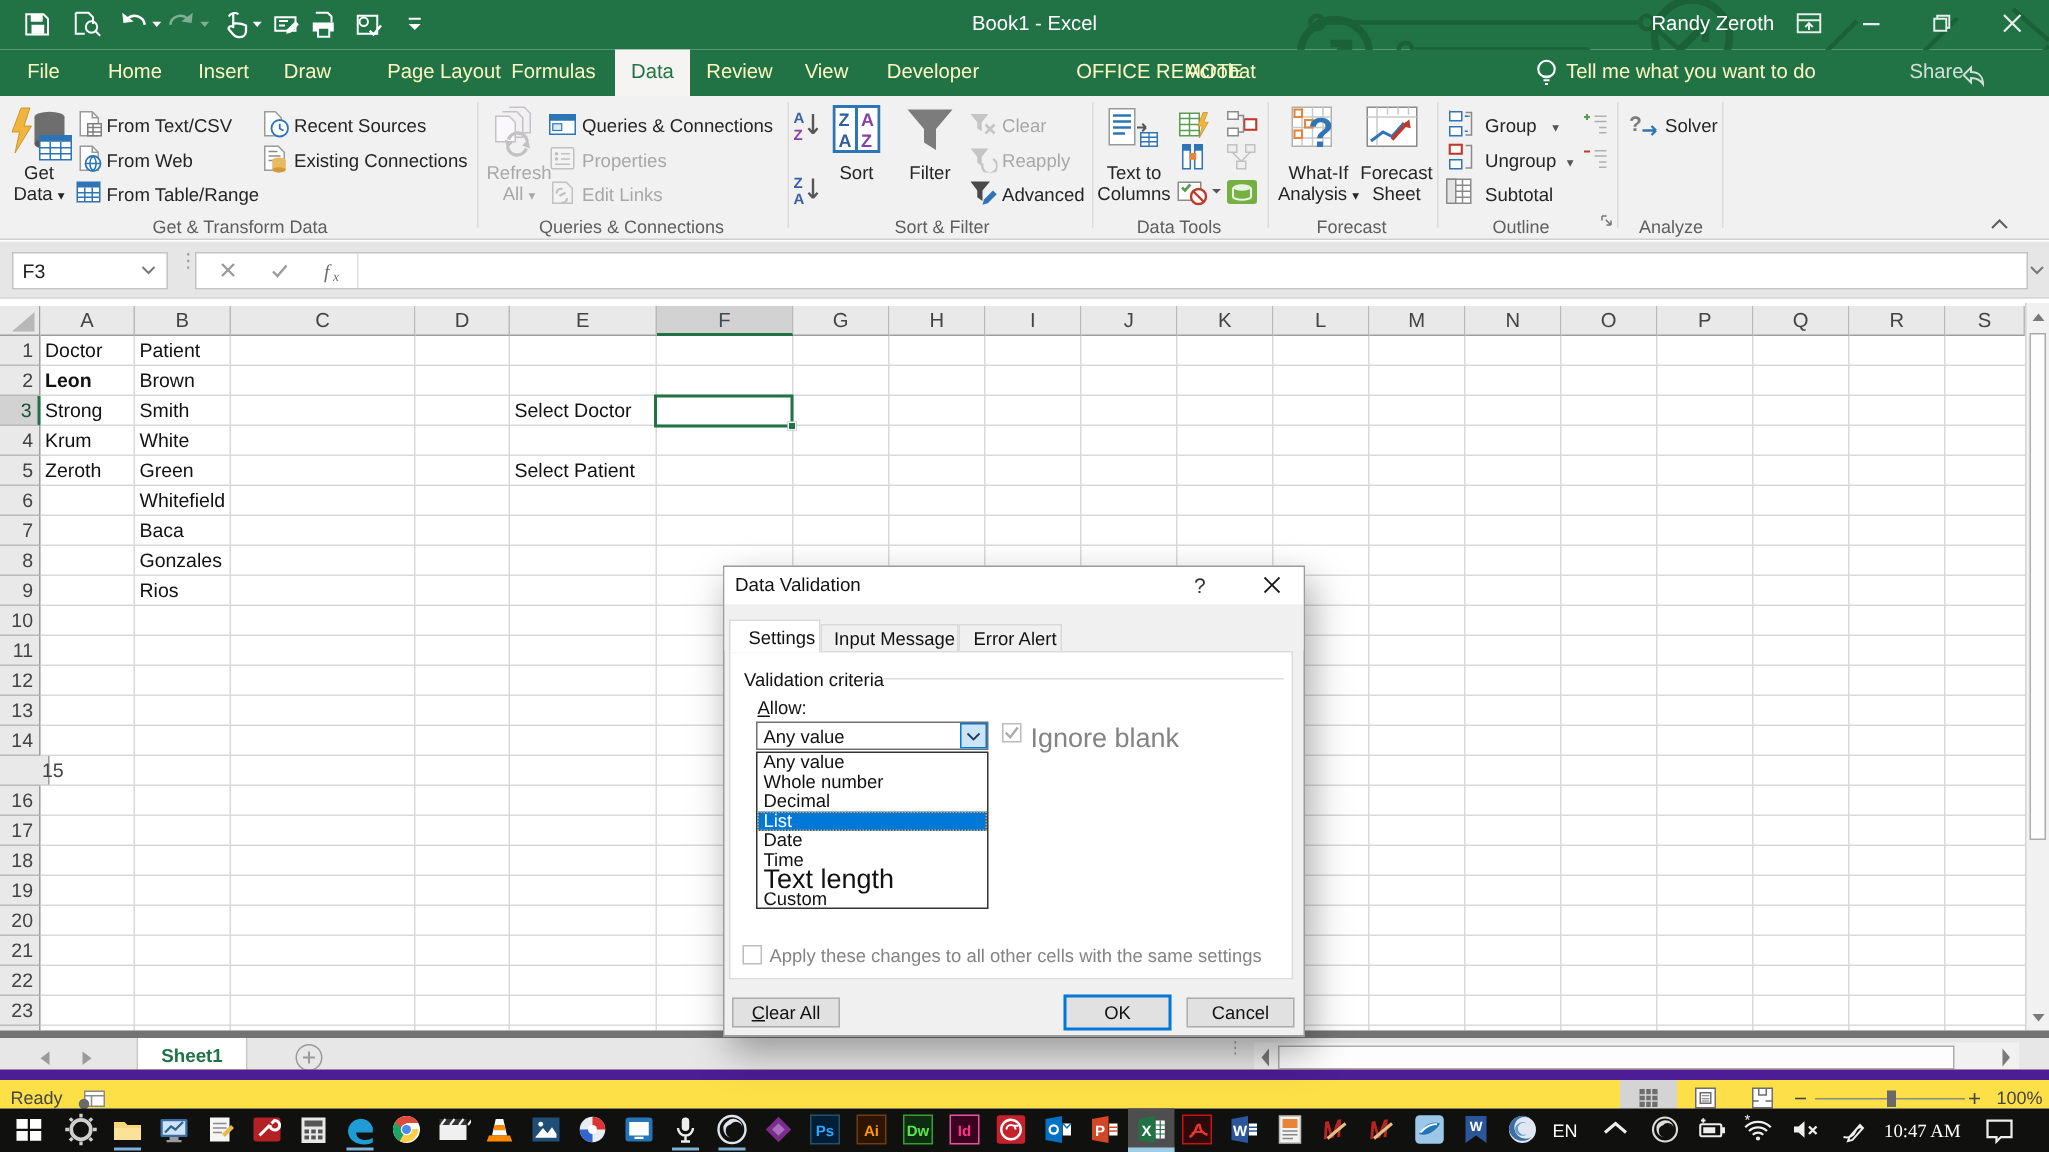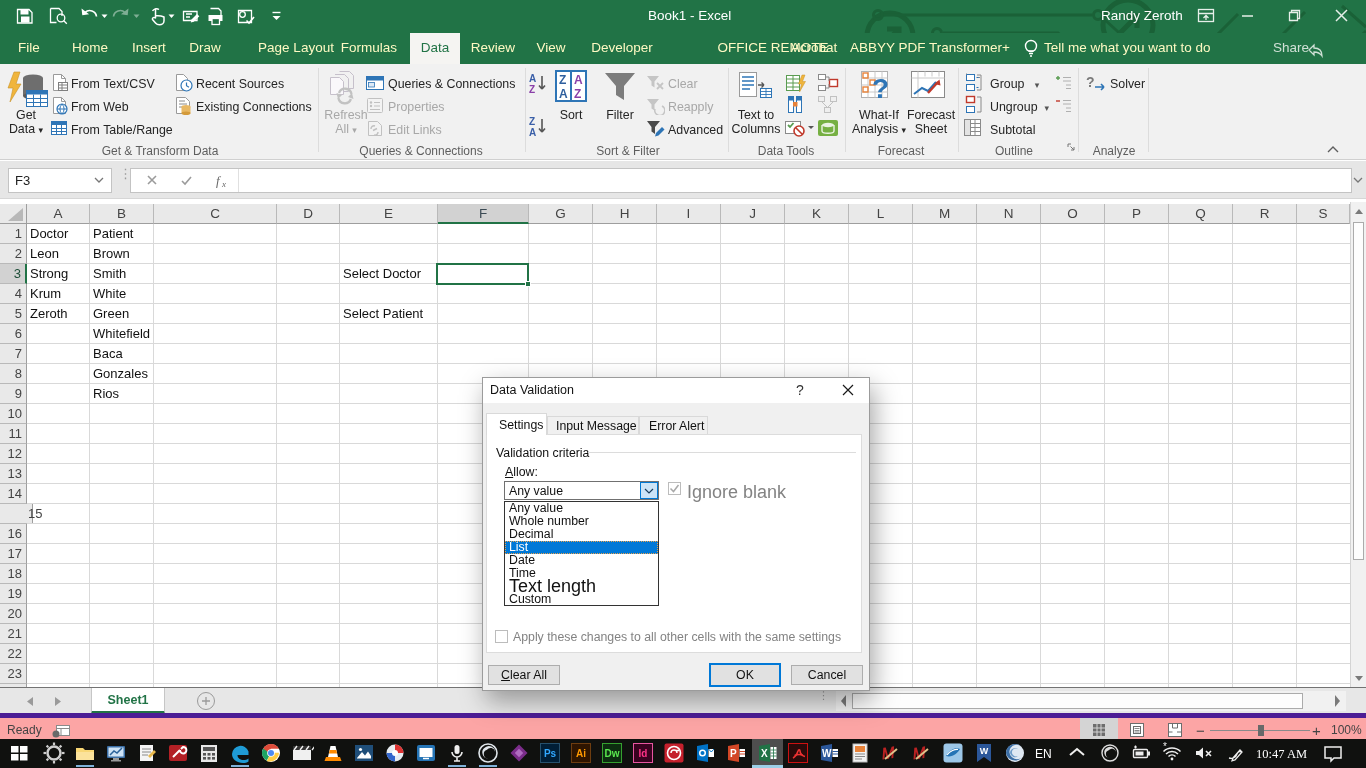--- a/index.html
+++ b/index.html
@@ -25,22 +25,22 @@
 #fxfield{position:absolute;left:130px;top:7px;width:1222px;height:25px;background:#fff;border:1px solid #c3c3c3;}
 
 #grid{left:0;top:203px;width:1350px;height:484px;background:#fff;overflow:hidden;}
 .colhdr{position:absolute;top:1px;height:20px;background:#e9e9e9;border-right:1px solid #b9b9b9;border-bottom:1px solid #9e9e9e;color:#444;font-size:13.5px;text-align:center;line-height:20px;}
 .rowhdr{position:absolute;left:0;width:27px;height:20px;background:#e9e9e9;border-right:1px solid #9e9e9e;border-bottom:1px solid #b9b9b9;color:#444;font-size:13px;text-align:right;padding-right:4px;line-height:19px;}
 .vline{position:absolute;top:21px;width:1px;height:464px;background:#d9d9d9;}
 .celltxt{position:absolute;height:20px;font-size:13px;color:#111;line-height:20px;white-space:nowrap;}
 
 #dlg{left:482px;top:377px;width:388px;height:314px;background:#f0f0f0;border:1px solid #9b9b9b;box-shadow:4px 10px 24px rgba(0,0,0,0.35);font-size:12px;color:#111;}
 
-#sheetbar{left:0;top:687px;width:1366px;height:26px;background:#e7e7e7;border-top:1px solid #737373;}
-#statusbar{left:0;top:713px;width:1366px;height:26px;background:#fca5a5;border-top:5px solid #4c1d95;font-size:12px;color:#444;}
+#sheetbar{left:0;top:687px;width:1366px;height:26px;background:#e7e7e7;border-top:5px solid #737373;}
+#statusbar{left:0;top:713px;width:1366px;height:26px;background:#fde047;border-top:7px solid #4c1d95;font-size:12px;color:#444;}
 #taskbar{left:0;top:739px;width:1366px;height:29px;background:#10110f;}
 </style></head>
 <body>
 
 <div class="abs" id="titlebar"></div>
 <div class="abs" id="deco" style="left:0;top:0;width:1366px;height:64px;overflow:hidden;">
 <svg width="1366" height="64" style="position:absolute;left:0;top:0;">
 <g stroke="#1a6137" fill="none" stroke-width="3">
 <circle cx="890" cy="36" r="23" stroke-width="5"></circle>
 <path d="M883 45 L899 29 M899 41 L899 29 L887 29" stroke-width="5"></path>
@@ -114,21 +114,20 @@
 <div class="tab" style="left:126px;width:46px;">Insert</div>
 <div class="tab" style="left:180px;width:50px;">Draw</div>
 <div class="tab" style="left:238px;width:88px;margin-left:14px;">Page Layout</div>
 <div class="tab" style="left:334px;width:70px;">Formulas</div>
 <div class="tab active" style="left:410px;width:50px;">Data</div>
 <div class="tab" style="left:464px;width:58px;">Review</div>
 <div class="tab" style="left:528px;width:46px;">View</div>
 <div class="tab" style="left:582px;width:80px;">Developer</div>
 <div class="tab" style="left:673px;width:116px;margin-left:42px;">OFFICE REMOTE</div>
 <div class="tab" style="left:786px;width:56px;">Acrobat</div>
-<div class="tab" style="left:848px;width:164px;">ABBYY PDF Transformer+</div>
 <svg width="18" height="24" style="position:absolute;left:1023px;top:4px;" fill="none" stroke="#fff" stroke-width="1.4">
 <circle cx="8" cy="9" r="5.5"></circle>
       <path d="M5.5 14 l5 0 M6 16.5 l4 0 M7 19 l2 0"></path>
 </svg>
 <div class="tab" style="left:1044px;width:175px;text-align:left;">Tell me what you want to do</div>
 <svg width="20" height="24" style="position:absolute;left:1305px;top:5px;" fill="none" stroke="#cfe0d5" stroke-width="1.3">
 <path d="M4 12 l5 -5 l0 3 c6 0 8 4 8 8 c-2 -3 -4 -4 -8 -4 l0 3 z"></path>
 </svg>
 <div class="tab" style="left:1273px;width:40px;text-align:left;color:#cfe0d5;">Share</div>
 </div>
@@ -482,21 +481,21 @@
 <div class="vline" style="left:912px;"></div>
 <div class="vline" style="left:976px;"></div>
 <div class="vline" style="left:1040px;"></div>
 <div class="vline" style="left:1104px;"></div>
 <div class="vline" style="left:1168px;"></div>
 <div class="vline" style="left:1232px;"></div>
 <div class="vline" style="left:1296px;"></div>
 
 <div class="celltxt" style="left:30px;top:21px;">Doctor</div>
 <div class="celltxt" style="left:93px;top:21px;">Patient</div>
-<div class="celltxt" style="left:30px;top:41px;">Leon</div>
+<div class="celltxt" style="left:30px;top:41px;font-weight:bold;">Leon</div>
 <div class="celltxt" style="left:93px;top:41px;">Brown</div>
 <div class="celltxt" style="left:30px;top:61px;">Strong</div>
 <div class="celltxt" style="left:93px;top:61px;">Smith</div>
 <div class="celltxt" style="left:343px;top:61px;">Select Doctor</div>
 <div class="celltxt" style="left:30px;top:81px;">Krum</div>
 <div class="celltxt" style="left:93px;top:81px;">White</div>
 <div class="celltxt" style="left:30px;top:101px;">Zeroth</div>
 <div class="celltxt" style="left:93px;top:101px;">Green</div>
 <div class="celltxt" style="left:343px;top:101px;">Select Patient</div>
 <div class="celltxt" style="left:93px;top:121px;">Whitefield</div>

